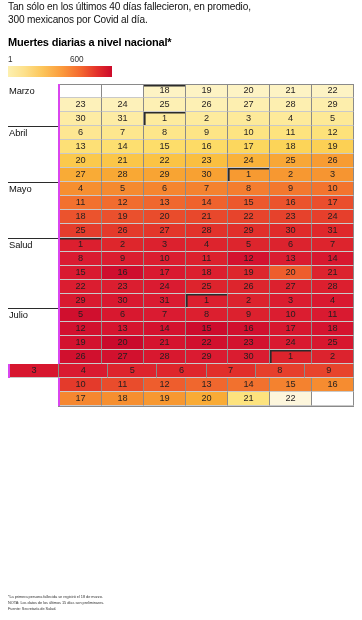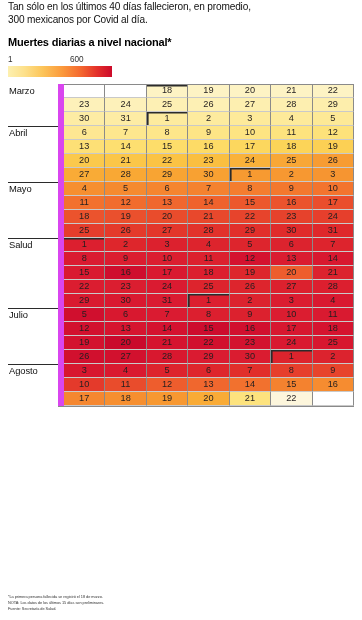--- a/index.html
+++ b/index.html
@@ -100,21 +100,21 @@
     position: absolute;
     left: 0;
     top: 0;
     width: 50px;
     height: 1.4px;
     background: #2b2b2b;
   }
   .week {
     display: flex;
     flex: 1;
-    border-left: 6px solid #d946ef;
+    border-left: 2px solid #d946ef;
   }
   .day {
     flex: 1;
     border-right: 1px solid #8a8a8a;
     border-bottom: 1px solid #c9c9c9;
     font-size: 9.2px;
     display: flex;
     align-items: center;
     justify-content: center;
     color: #231f20;
@@ -426,21 +426,20 @@
           <div class="day" title="26: 545" style="background: rgb(209, 16, 46);">26</div>
           <div class="day" title="27: 540" style="background: rgb(210, 17, 46);">27</div>
           <div class="day" title="28: 505" style="background: rgb(216, 24, 47);">28</div>
           <div class="day" title="29: 490" style="background: rgb(218, 27, 49);">29</div>
           <div class="day" title="30: 485" style="background: rgb(218, 28, 48);">30</div>
           <div class="day mstart-left" title="1: 455" style="background: rgb(221, 36, 45);">1</div>
           <div class="day" title="2: 460" style="background: rgb(220, 35, 46);">2</div>
         </div>
       </div>
       <div class="cal-row">
-        <div class="month-label has-rule">Agosto</div>
         <div class="week">
           <div class="day" title="3: 510" style="background: rgb(215, 23, 47);">3</div>
           <div class="day" title="4: 495" style="background: rgb(217, 26, 48);">4</div>
           <div class="day" title="5: 455" style="background: rgb(221, 36, 45);">5</div>
           <div class="day" title="6: 440" style="background: rgb(222, 38, 44);">6</div>
           <div class="day" title="7: 420" style="background: rgb(225, 47, 43);">7</div>
           <div class="day" title="8: 390" style="background: rgb(230, 63, 44);">8</div>
           <div class="day" title="9: 380" style="background: rgb(231, 68, 44);">9</div>
         </div>
       </div>

